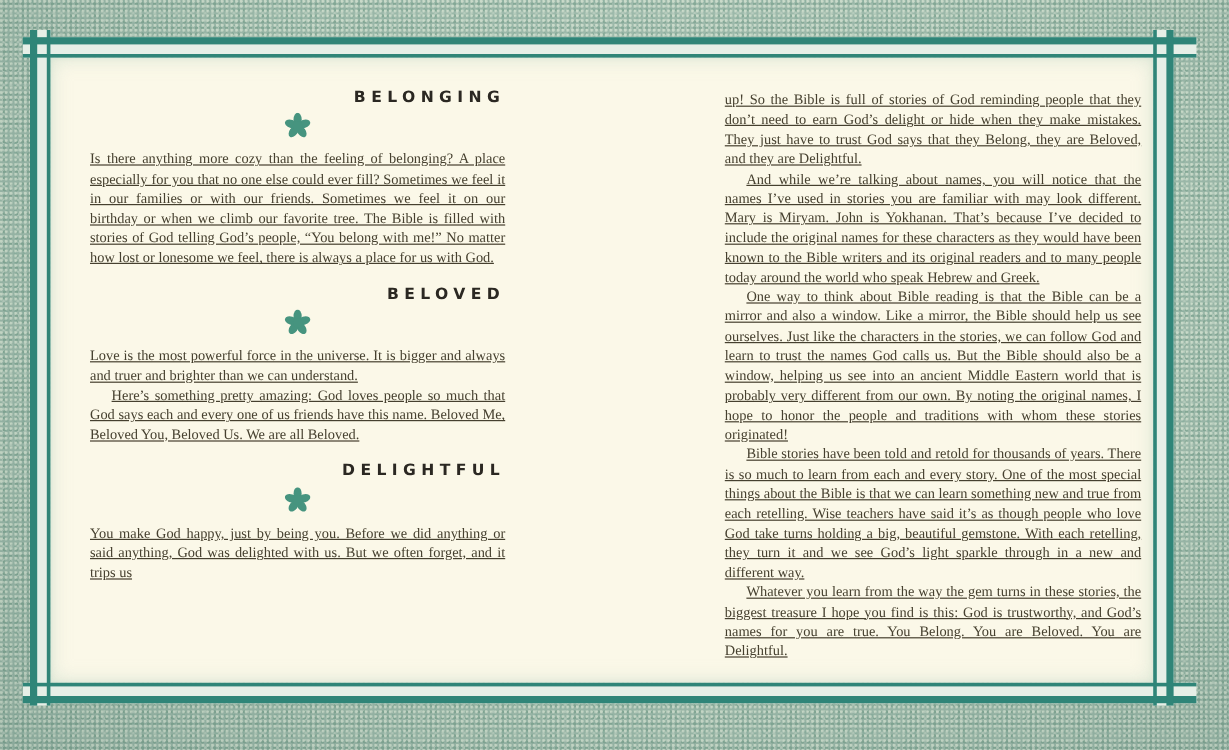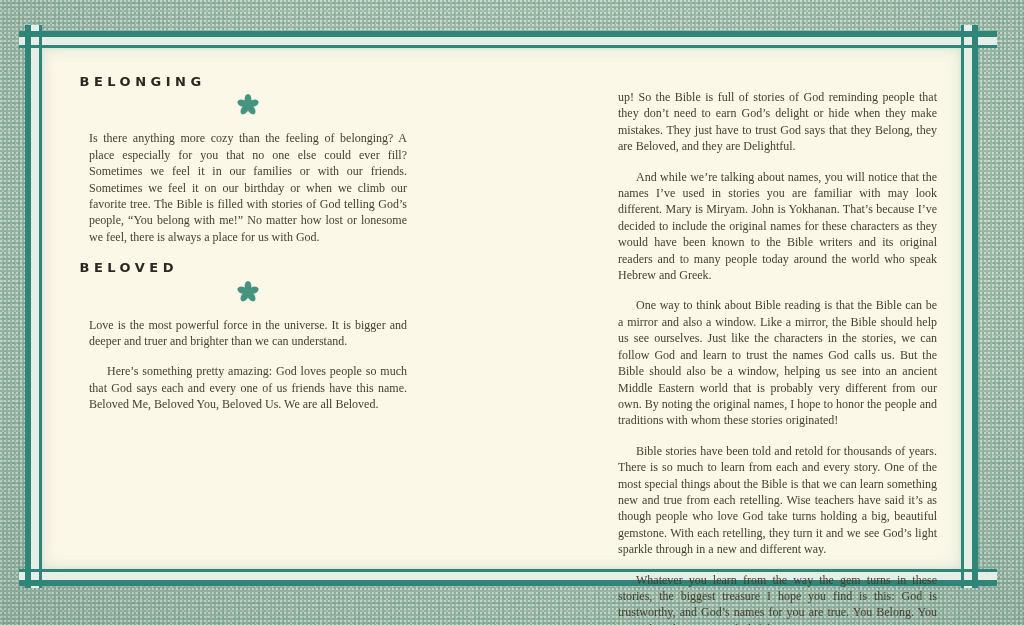--- a/index.html
+++ b/index.html
@@ -56,33 +56,33 @@
   .col {
     position: absolute;
     color: #46402f;
     font-size: 12px;
     line-height: 16.4px;
     text-align: justify;
   }
   .col-left  { left: 33px;  top: 26px; width: 346px; }
   .col-right { left: 562px; top: 27px; width: 347px; }
 
-  .col p { margin: 14px; }
+  .col p { margin: 0; text-decoration: underline; }
   p.indented { text-indent: 18px; }
   .col-right p + p { margin-top: 0; }
 
   .section + .section { margin-top: 15px; }
   h2.display {
     margin: 0 0 4px 0;
     font-family: "DejaVu Sans", sans-serif;
     font-weight: 600;
     font-size: 13px;
     letter-spacing: 4.5px;
     text-indent: 4.5px;
-    text-align: left;
+    text-align: right;
     color: #2b2822;
   }
   .flower {
     display: block;
     margin: 0 auto 8px auto;
   }
   em.lead { font-style: italic; }
 </style>
 </head>
 <body>
@@ -130,24 +130,31 @@
             <use href="#flower-shape"></use>
           </svg>
         <p>Is there anything more cozy than the feeling of belonging? A place especially for you that no one else could ever fill? Sometimes we feel it in our families or with our friends. Sometimes we feel it on our birthday or when we climb our favorite tree. The Bible is filled with stories of God telling God’s people, “You belong with me!” No matter how lost or lonesome we feel, there is always a place for us with God.</p>
       </div>
 
       <div class="section">
         <h2 class="display">BELOVED</h2>
         <svg class="flower" width="22" height="22" viewBox="-11 -11 22 22">
             <use href="#flower-shape"></use>
           </svg>
-        <p>Love is the most powerful force in the universe. It is bigger and deeper and truer and brighter than we can understand.</p>
+        <p>Love is the most powerful force in the universe. It is bigger and always and truer and brighter than we can understand.</p>
         <p class="indented">Here’s something pretty amazing: God loves people so much that God says each and every one of us friends have this name. Beloved Me, Beloved You, Beloved Us. We are all Beloved.</p>
       </div>
 
+      <div class="section">
+        <h2 class="display">DELIGHTFUL</h2>
+        <svg class="flower" width="22" height="22" viewBox="-11 -11 22 22">
+            <use href="#flower-shape"></use>
+          </svg>
+        <p>You make God happy, just by being you. Before we did anything or said anything, God was delighted with us. But we often forget, and it trips us</p>
+      </div>
 
     </div>
 
     <div class="col col-right">
       <p>up! So the Bible is full of stories of God reminding people that they don’t need to earn God’s delight or hide when they make mistakes. They just have to trust God says that they Belong, they are Beloved, and they are Delightful.</p>
       <p class="indented">And while we’re talking about names, you will notice that the names I’ve used in stories you are familiar with may look different. Mary is Miryam. John is Yokhanan. That’s because I’ve decided to include the original names for these characters as they would have been known to the Bible writers and its original readers and to many people today around the world who speak Hebrew and Greek.</p>
       <p class="indented">One way to think about Bible reading is that the Bible can be a mirror and also a window. Like a mirror, the Bible should help us see ourselves. Just like the characters in the stories, we can follow God and learn to trust the names God calls us. But the Bible should also be a window, helping us see into an ancient Middle Eastern world that is probably very different from our own. By noting the original names, I hope to honor the people and traditions with whom these stories originated!</p>
       <p class="indented">Bible stories have been told and retold for thousands of years. There is so much to learn from each and every story. One of the most special things about the Bible is that we can learn something new and true from each retelling. Wise teachers have said it’s as though people who love God take turns holding a big, beautiful gemstone. With each retelling, they turn it and we see God’s light sparkle through in a new and different way.</p>
       <p class="indented">Whatever you learn from the way the gem turns in these stories, the biggest treasure I hope you find is this: God is trustworthy, and God’s names for you are true. You Belong. You are Beloved. You are Delightful.</p>
     </div>

